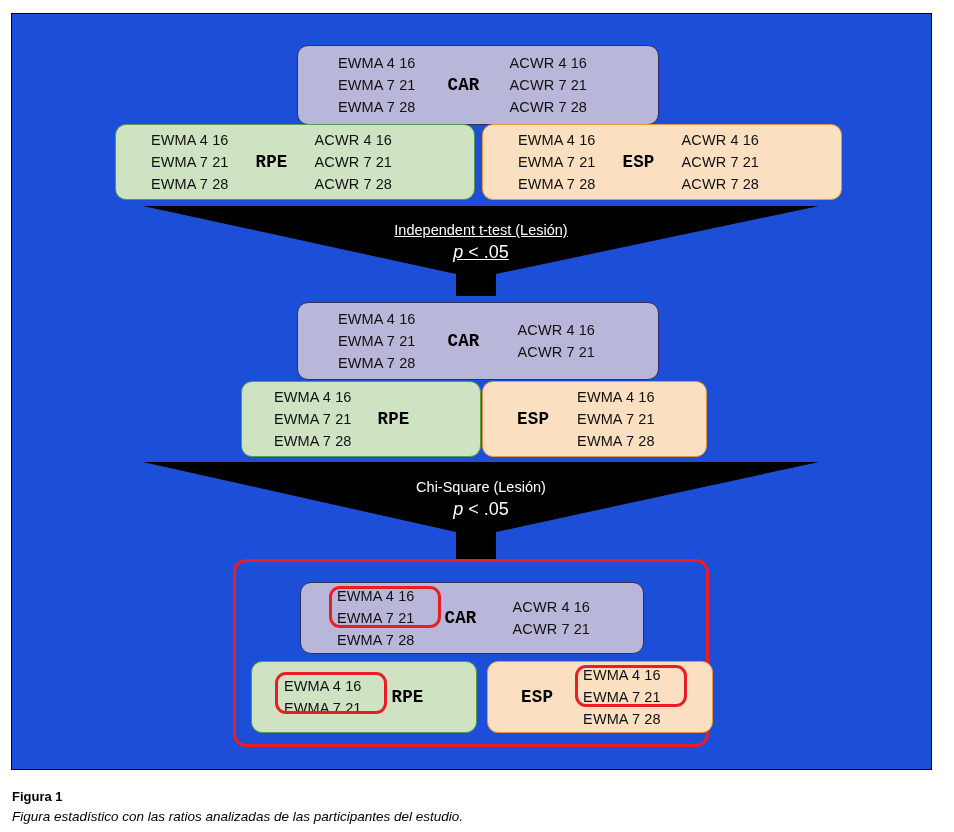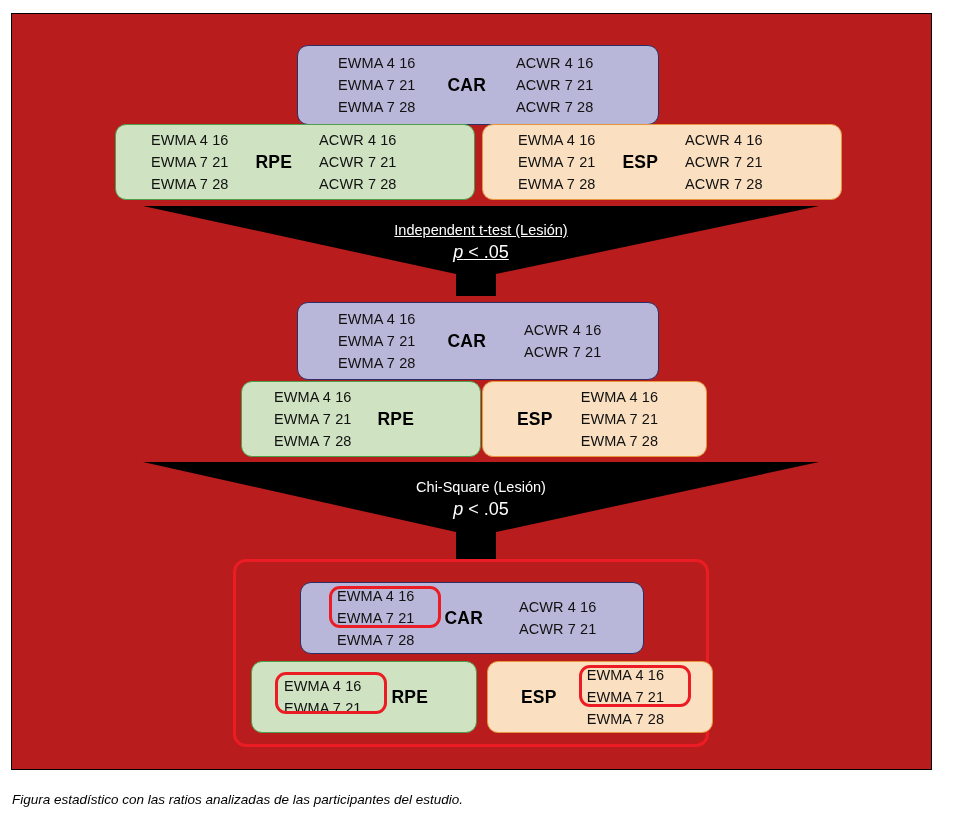--- a/index.html
+++ b/index.html
@@ -1,27 +1,27 @@
 <!DOCTYPE html>
 <html><head>
 <meta charset="utf-8">
 <style>
   html,body{margin:0;padding:0;background:#ffffff;}
   body{width:954px;height:832px;position:relative;font-family:"Liberation Sans",sans-serif;-webkit-font-smoothing:antialiased;}
 
-  #figure-frame{position:absolute;left:11px;top:13px;width:921px;height:757px;border:1.6px solid #000;box-sizing:border-box;background:#b91c1c;padding-left:40px;}
+  #figure-frame{position:absolute;left:11px;top:13px;width:921px;height:757px;border:1.6px solid #000;box-sizing:border-box;background:#1d4ed8;padding-left:40px;}
 
   .pbox{position:absolute;box-sizing:border-box;border-radius:11px;display:flex;align-items:center;}
   .pbox.purple{background:#b8b7d9;border:1.4px solid #2b2f66;}
   .pbox.green{background:#cfe3c2;border:1.4px solid #4f9e4a;}
   .pbox.orange{background:#fadfc0;border:1.4px solid #e8963c;}
 
   .col{display:flex;flex-direction:column;justify-content:center;position:relative;}
   .ratio{font-size:14.5px;color:#111;line-height:22px;white-space:nowrap;letter-spacing:0.1px;}
-  .boxlabel{font-size:17.5px;font-weight:bold;color:#000;white-space:nowrap;letter-spacing:0.2px;}
+  .boxlabel{font-size:17.5px;font-weight:bold;color:#000;white-space:nowrap;letter-spacing:0.2px;font-family:Liberation Mono, monospace;}
 
   .hl{position:absolute;border:3px solid #ec1c24;border-radius:11px;box-sizing:border-box;pointer-events:none;}
 
   .funnel{position:absolute;}
   .funnel svg{display:block;}
   .funnel-text{position:absolute;width:100%;text-align:center;color:#fff;}
   .funnel-title{font-size:14.5px;line-height:18px;}
   .funnel-p{font-size:18px;line-height:18px;margin-top:4px;}
   .funnel-p i{font-style:italic;}
 
@@ -162,14 +162,15 @@
         <span class="ratio">EWMA 7 28</span>
         <span class="hl" style="left:-8px;top:1px;width:112px;height:42px;"></span>
       </div>
     </div>
 
   </div>
 
 </div>
 
 <div id="caption">
+  <div class="cap-title">Figura 1</div>
   <div class="cap-text">Figura estadístico con las ratios analizadas de las participantes del estudio.</div>
 </div>
 
 </body></html>

